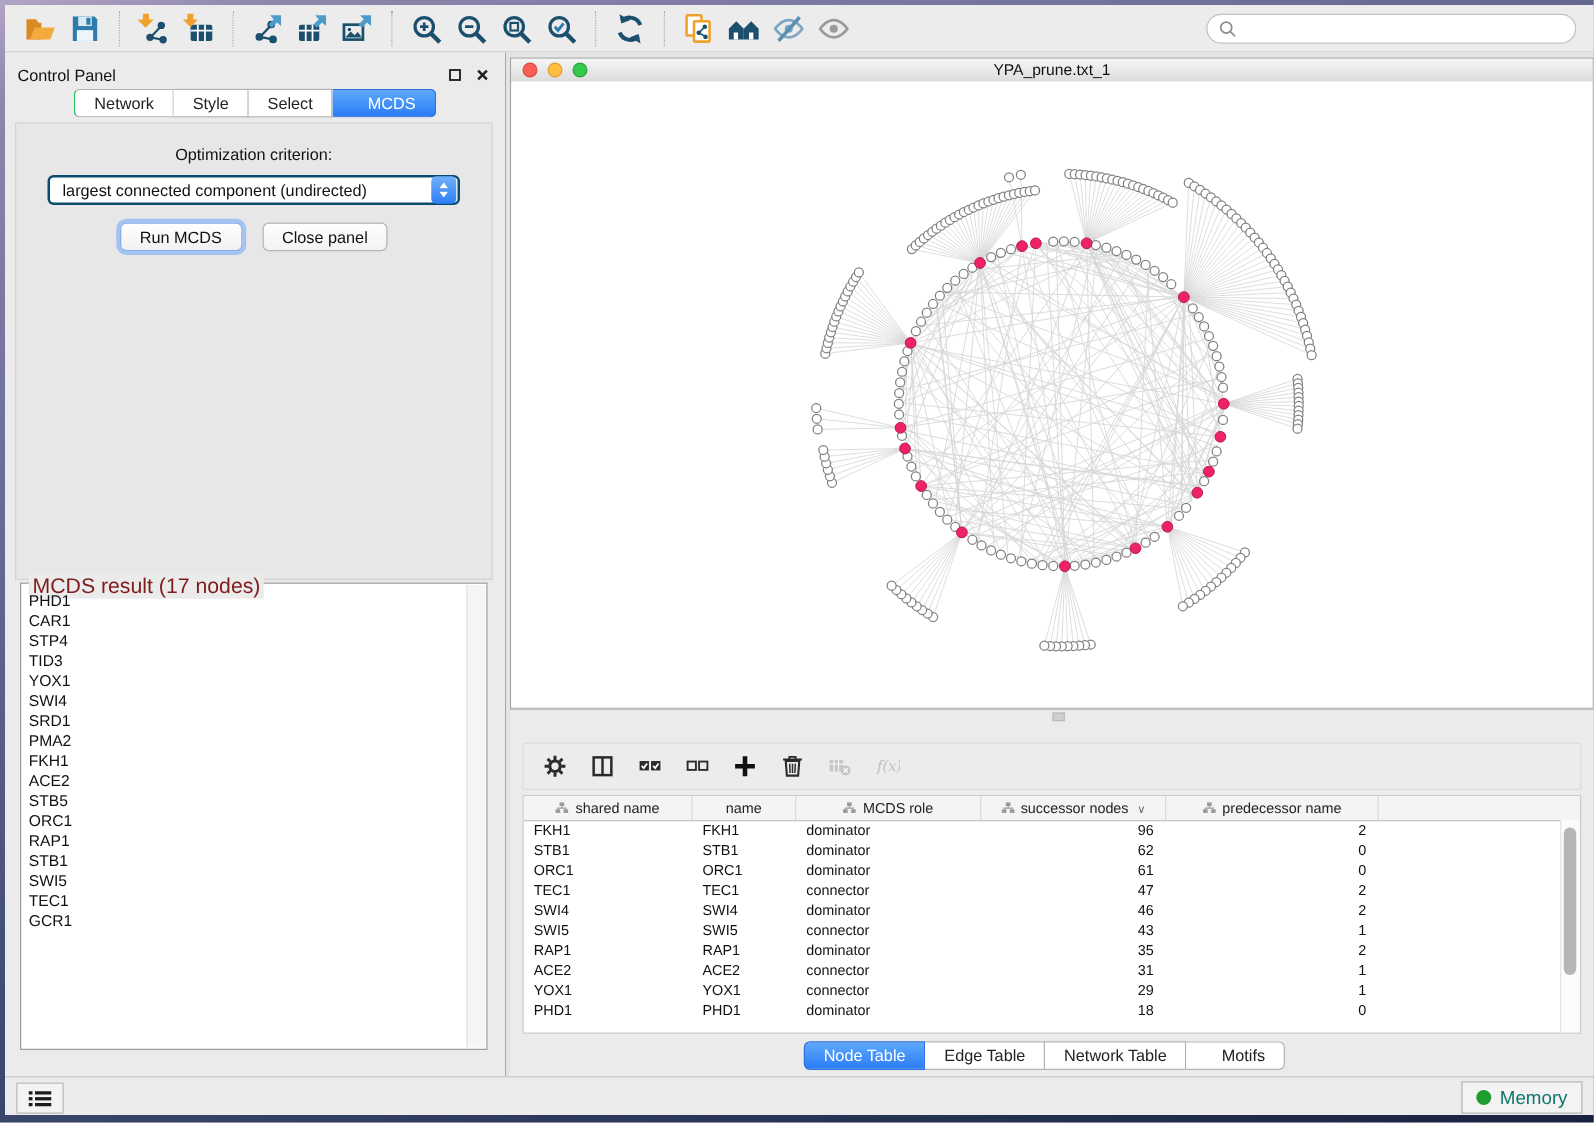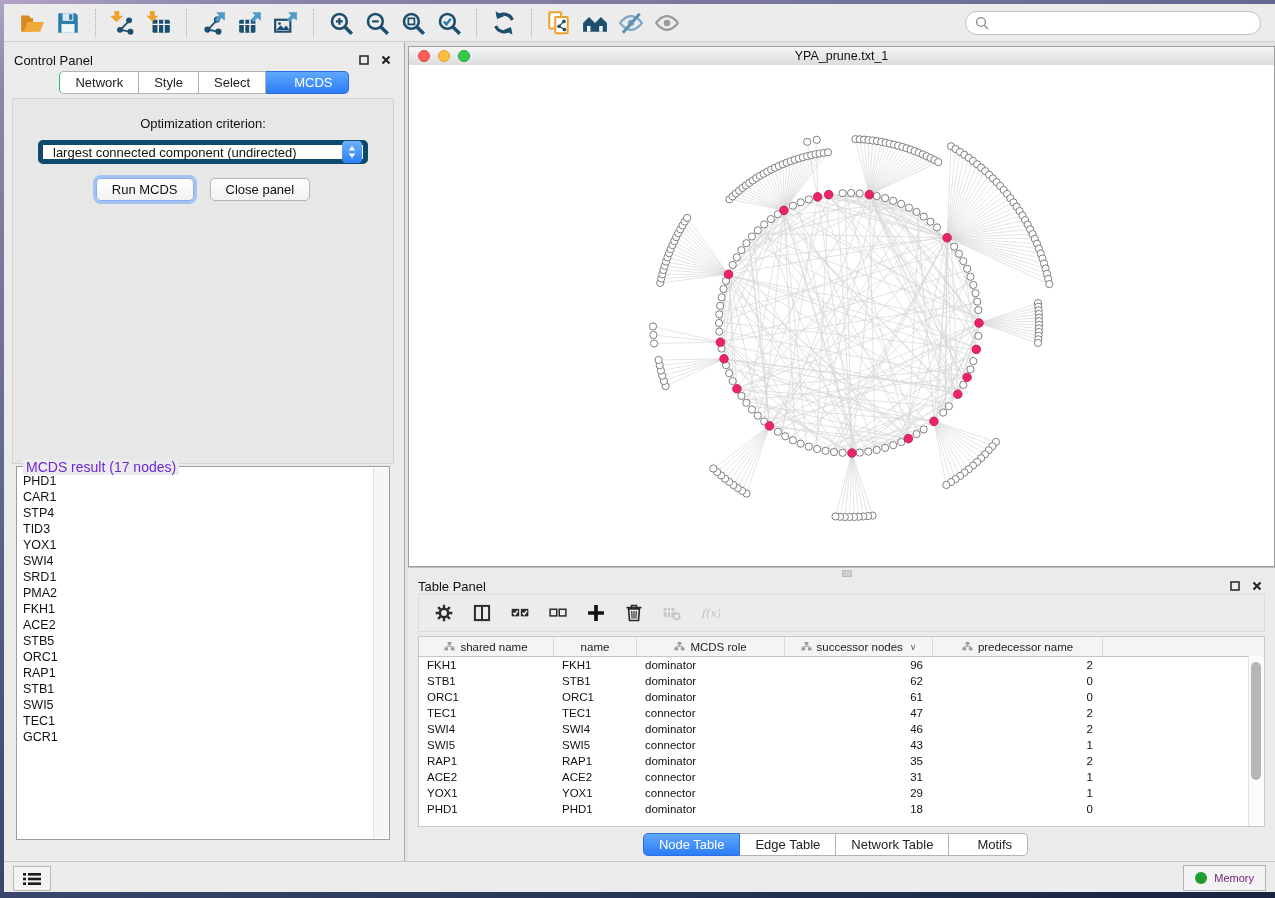--- a/index.html
+++ b/index.html
@@ -28,32 +28,32 @@
   .ph-btn{width:16px;height:16px;display:flex;align-items:center;justify-content:center;margin-left:6px;cursor:pointer;}
   .seg-tabs{display:flex;justify-content:center;margin-top:3px;}
   .seg-tab{font-size:13px;color:#222;background:#fff;border:1px solid #b3b3b3;border-left:none;
     padding:3px 15px;cursor:pointer;}
   .seg-tab:first-child{border-left:1px solid #22c55e;border-radius:5px 0 0 5px;}
   .seg-tab:last-child{border-radius:0 5px 5px 0;padding-left:28px;}
   .seg-tab.active{background:linear-gradient(#5fa9fb,#2b7cf7);color:#fff;border-color:#2b6fe0;}
   .cp-content{position:absolute;left:8px;right:10px;top:56px;height:364px;background:#e7e7e7;
     border:1px solid #d3d3d3;}
   .opt-label{text-align:center;font-size:13px;margin-top:17px;color:#111;}
-  .dropdown{width:330px;height:24px;margin:9px auto 0;background:#fff;border:5px solid #0c4a6e;border-radius:5px;
+  .dropdown{width:330px;height:24px;margin:9px auto 0;background:#fff;border:2px solid #0c4a6e;border-radius:5px;
     display:flex;align-items:center;box-sizing:border-box;cursor:pointer;}
   .dropdown .dd-text{flex:1;font-size:13px;padding-left:10px;color:#111;white-space:nowrap;}
   .dd-stepper{width:20px;height:22px;border-radius:4px;margin-right:1px;
     background:linear-gradient(#6fb0f9,#2f7ef7);display:flex;flex-direction:column;align-items:center;justify-content:center;gap:2px;}
   .btn-row{display:flex;justify-content:center;gap:16px;margin-top:14px;}
   .push-btn{font-size:13px;color:#111;background:linear-gradient(#ffffff,#f2f2f2);border:1px solid #b5b5b5;
     border-radius:5px;padding:3px 15px;cursor:pointer;font-family:"Liberation Sans",sans-serif;}
   .push-btn.focused{border-color:#85aef2;box-shadow:0 0 0 3px rgba(100,160,250,.5);}
   .mcds-box{position:absolute;left:12px;right:14px;top:424px;height:372px;background:#fff;
     border:1px solid #9c9c9c;}
-  .mcds-legend{position:absolute;top:-8px;left:6px;background:#ebebeb;padding:0 3px;font-size:14px;color:#6d28d9;}
+  .mcds-legend{position:absolute;top:-8px;left:6px;background:#ebebeb;padding:0 3px;font-size:17px;color:#7f1d1d;}
   .mcds-list{position:absolute;left:2px;top:6px;bottom:2px;right:16px;overflow:hidden;font-size:12.5px;line-height:16px;color:#111;padding-left:4px;}
   .mcds-scroll{position:absolute;right:1px;top:1px;bottom:1px;width:14px;background:#f5f5f5;border-left:1px solid #e2e2e2;}
 
   
   .right-col{position:absolute;left:401px;top:38px;right:0;bottom:31px;background:#e4e4e4;}
   .net-window{position:absolute;left:3px;right:0;top:4px;height:521px;border:1px solid #9f9f9f;
     background:#fff;box-sizing:border-box;}
   .net-titlebar{height:18px;background:linear-gradient(#f6f6f6,#dcdcdc);border-bottom:1px solid #b5b5b5;
     position:relative;display:flex;align-items:center;}
   .lights{display:flex;gap:8px;margin-left:9px;}
@@ -87,21 +87,21 @@
   .tbl-thumb{position:absolute;left:2px;top:6px;width:10px;height:118px;border-radius:5px;background:#b6b6b6;}
   .tp-tabs{position:absolute;left:0;right:12px;bottom:5px;display:flex;justify-content:center;}
 
   
   .status-bar{position:absolute;left:0;bottom:0;width:100%;height:31px;background:#ececec;border-top:1px solid #c6c6c6;box-sizing:border-box;}
   .sb-list-btn{position:absolute;left:9px;top:4px;width:36px;height:23px;background:#f3f3f3;border:1px solid #b9b9b9;
     display:flex;align-items:center;justify-content:center;cursor:pointer;}
   .memory-btn{position:absolute;right:9px;top:3px;height:24px;background:#f3f3f3;border:1px solid #b5b5b5;
     display:flex;align-items:center;gap:7px;padding:0 11px;cursor:pointer;}
   .mem-dot{width:12px;height:12px;border-radius:50%;background:#1f9d31;}
-  .memory-btn span.lbl{font-size:11px;color:#701a75;}
+  .memory-btn span.lbl{font-size:15px;color:#0f766e;}
 </style>
 </head>
 <body>
 
 <div class="app">
 
   <div class="toolbar">
     <div id="tb-icons" style="display:flex;align-items:center;">
         <span class="tb-btn">
           <svg viewBox="0 0 24 24">
@@ -944,33 +944,20 @@
               <circle cx="327.9" cy="323.8" r="4.3"></circle>
               <circle cx="315.0" cy="293.8" r="4.3"></circle>
               <circle cx="311.4" cy="277.2" r="4.3"></circle>
             </g>
           </svg>
       </div>
     </div>
 
     <div class="table-panel">
       <div class="tp-drag"></div>
-      <div class="panel-header">
-        <span class="ph-title">Table Panel</span>
-        <span class="ph-btn">
-            <svg viewBox="0 0 10 10" width="10" height="10">
-              <rect x="1" y="1" width="8" height="8" fill="none" stroke="#222" stroke-width="1.5"></rect>
-            </svg>
-          </span>
-        <span class="ph-btn">
-            <svg viewBox="0 0 10 10" width="10" height="10">
-              <path d="M1.5 1.5l7 7M8.5 1.5l-7 7" stroke="#222" stroke-width="2.1"></path>
-            </svg>
-          </span>
-      </div>
       <div class="tp-toolbar" id="tp-toolbar">
           <span class="tp-btn">
             <svg viewBox="0 0 24 24">
               <circle cx="12" cy="12" r="5" fill="none" stroke="#2b2b2b" stroke-width="3"></circle>
               <g stroke="#2b2b2b" stroke-width="2.8">
                 <path d="M12 2v4M12 18v4M2 12h4M18 12h4M4.9 4.9l2.8 2.8M16.3 16.3l2.8 2.8M19.1 4.9l-2.8 2.8M7.7 16.3l-2.8 2.8"></path>
               </g>
             </svg>
           </span>
           <span class="tp-btn">

